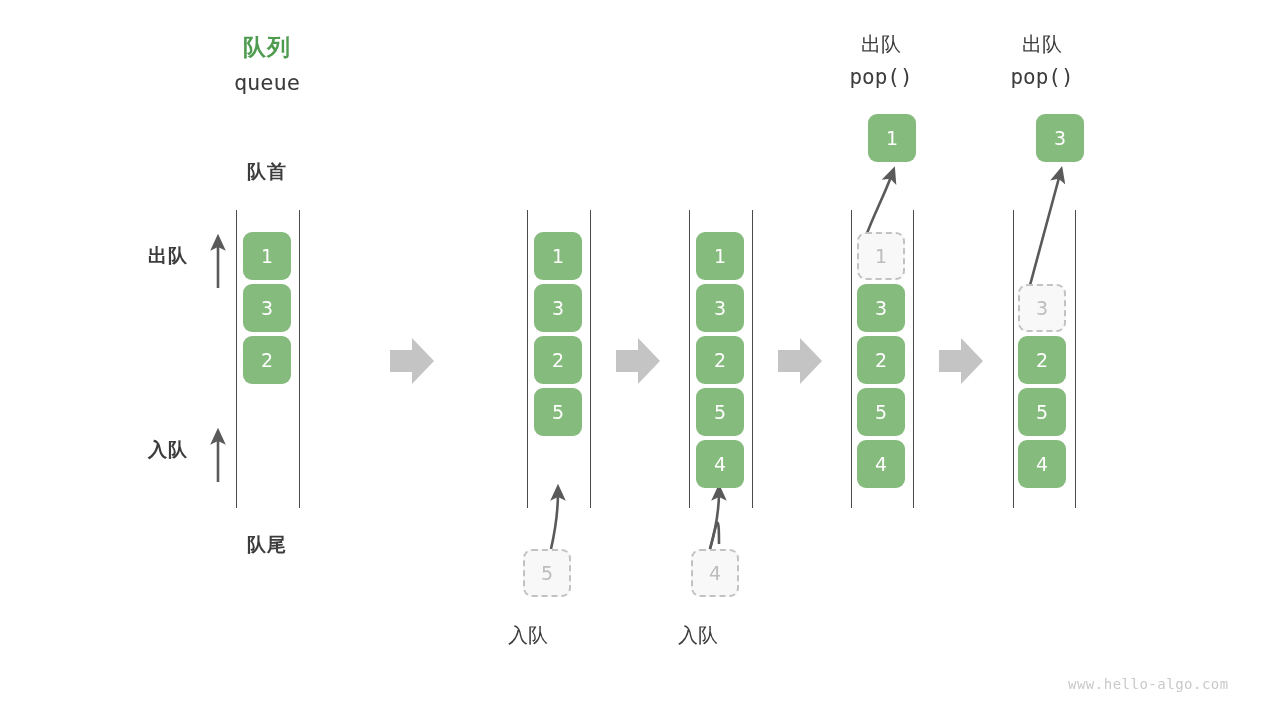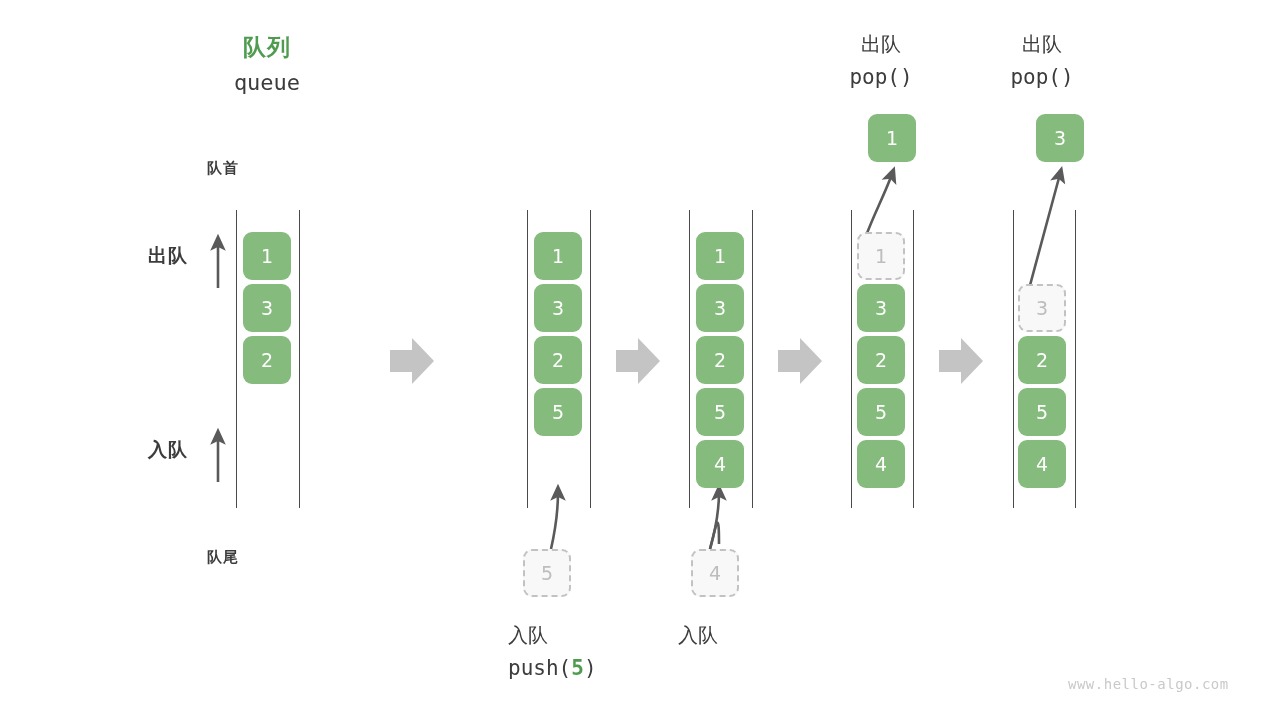--- a/index.html
+++ b/index.html
@@ -56,25 +56,26 @@
     font-family: "DejaVu Sans Mono", "Liberation Mono", monospace;
     font-size: 21px;
     color: #3c3c3c;
     line-height: 34px;
     white-space: nowrap;
   }
   .op-en .arg { color: #4f9c51; font-weight: bold; }
 
   
   .end-label {
-    font-size: 15px;
+    font-size: 19px;
     font-weight: bold;
     color: #3c3c3c;
     letter-spacing: 1px;
     white-space: nowrap;
+    text-align: center;
   }
 
   
   .dir-label {
     font-size: 19px;
     font-weight: bold;
     color: #3c3c3c;
     letter-spacing: 1px;
     white-space: nowrap;
   }
@@ -149,21 +150,21 @@
       <path d="M616,350 h22 v-12 l22,23 l-22,23 v-12 h-22 z"></path>
       <path d="M778,350 h22 v-12 l22,23 l-22,23 v-12 h-22 z"></path>
       <path d="M939,350 h22 v-12 l22,23 l-22,23 v-12 h-22 z"></path>
     </g>
   </svg>
 
   <div class="abs title-cn" style="left:207px; top:32px; width:120px;">队列</div>
   <div class="abs title-en" style="left:207px; top:70px; width:120px;">queue</div>
 
   <div class="abs end-label" style="left:207px; top:159px; width:120px;">队首</div>
-  <div class="abs end-label" style="left:207px; top:548px; width:120px;">队尾</div>
+  <div class="abs end-label" style="left:207px; top:532px; width:120px;">队尾</div>
 
   <div class="abs dir-label" style="left:148px; top:243px;">出队</div>
   <div class="abs dir-label" style="left:148px; top:437px;">入队</div>
 
   <div class="abs rail" style="left:236px; top:210px; height:298px;"></div>
   <div class="abs rail" style="left:299px; top:210px; height:298px;"></div>
 
   <div class="abs cell" style="left:243px; top:232px;">1</div>
   <div class="abs cell" style="left:243px; top:284px;">3</div>
   <div class="abs cell" style="left:243px; top:336px;">2</div>
@@ -173,21 +174,20 @@
 
   <div class="abs cell" style="left:534px; top:232px;">1</div>
   <div class="abs cell" style="left:534px; top:284px;">3</div>
   <div class="abs cell" style="left:534px; top:336px;">2</div>
   <div class="abs cell" style="left:534px; top:388px;">5</div>
 
   <div class="abs cell ghost" style="left:523px; top:549px;">5</div>
 
   <div class="abs op-label left" style="left:508px; top:619px; width:180px;">
     <div class="op-cn">入队</div>
-    <div class="op-en"><span>push(</span><span class="arg">5</span><span>)</span></div>
   </div>
 
   <div class="abs rail" style="left:689px; top:210px; height:298px;"></div>
   <div class="abs rail" style="left:752px; top:210px; height:298px;"></div>
 
   <div class="abs cell" style="left:696px; top:232px;">1</div>
   <div class="abs cell" style="left:696px; top:284px;">3</div>
   <div class="abs cell" style="left:696px; top:336px;">2</div>
   <div class="abs cell" style="left:696px; top:388px;">5</div>
   <div class="abs cell" style="left:696px; top:440px;">4</div>

